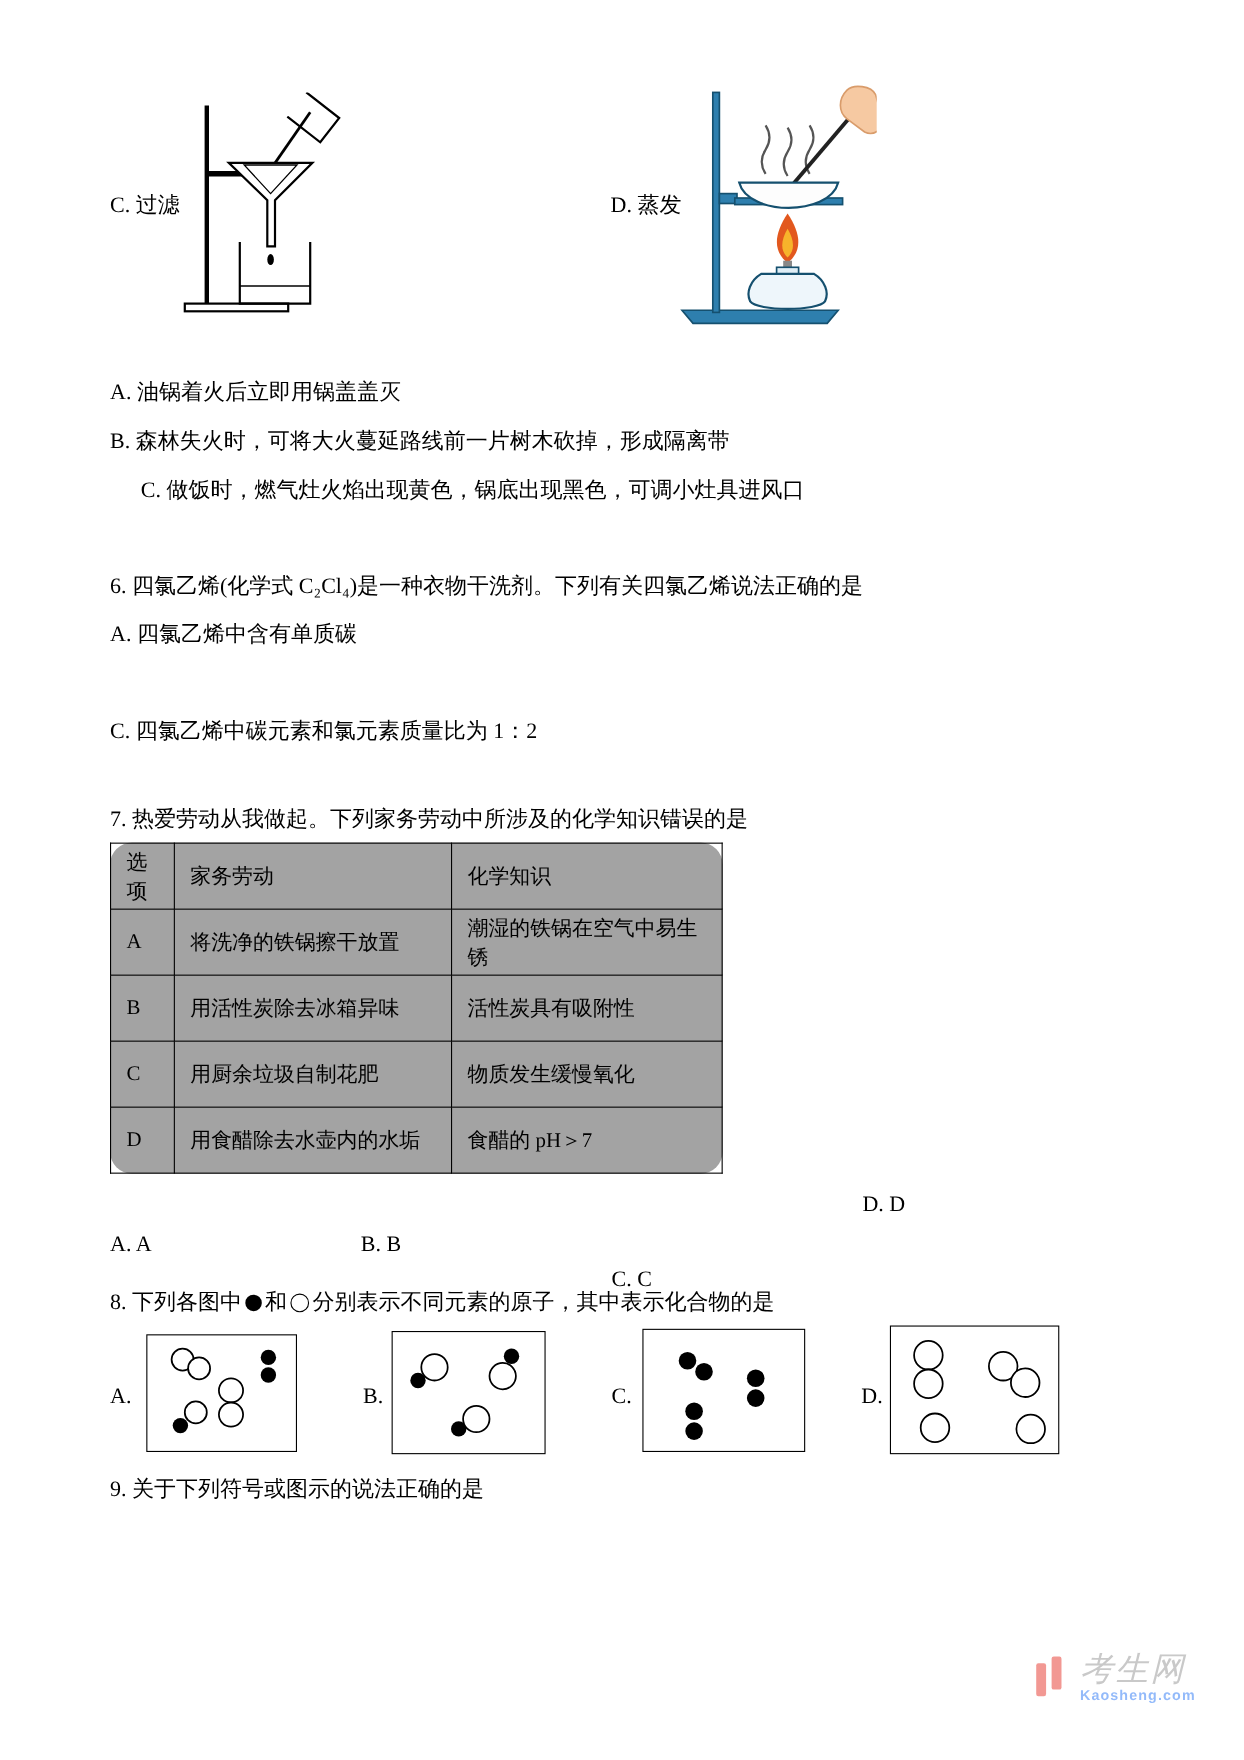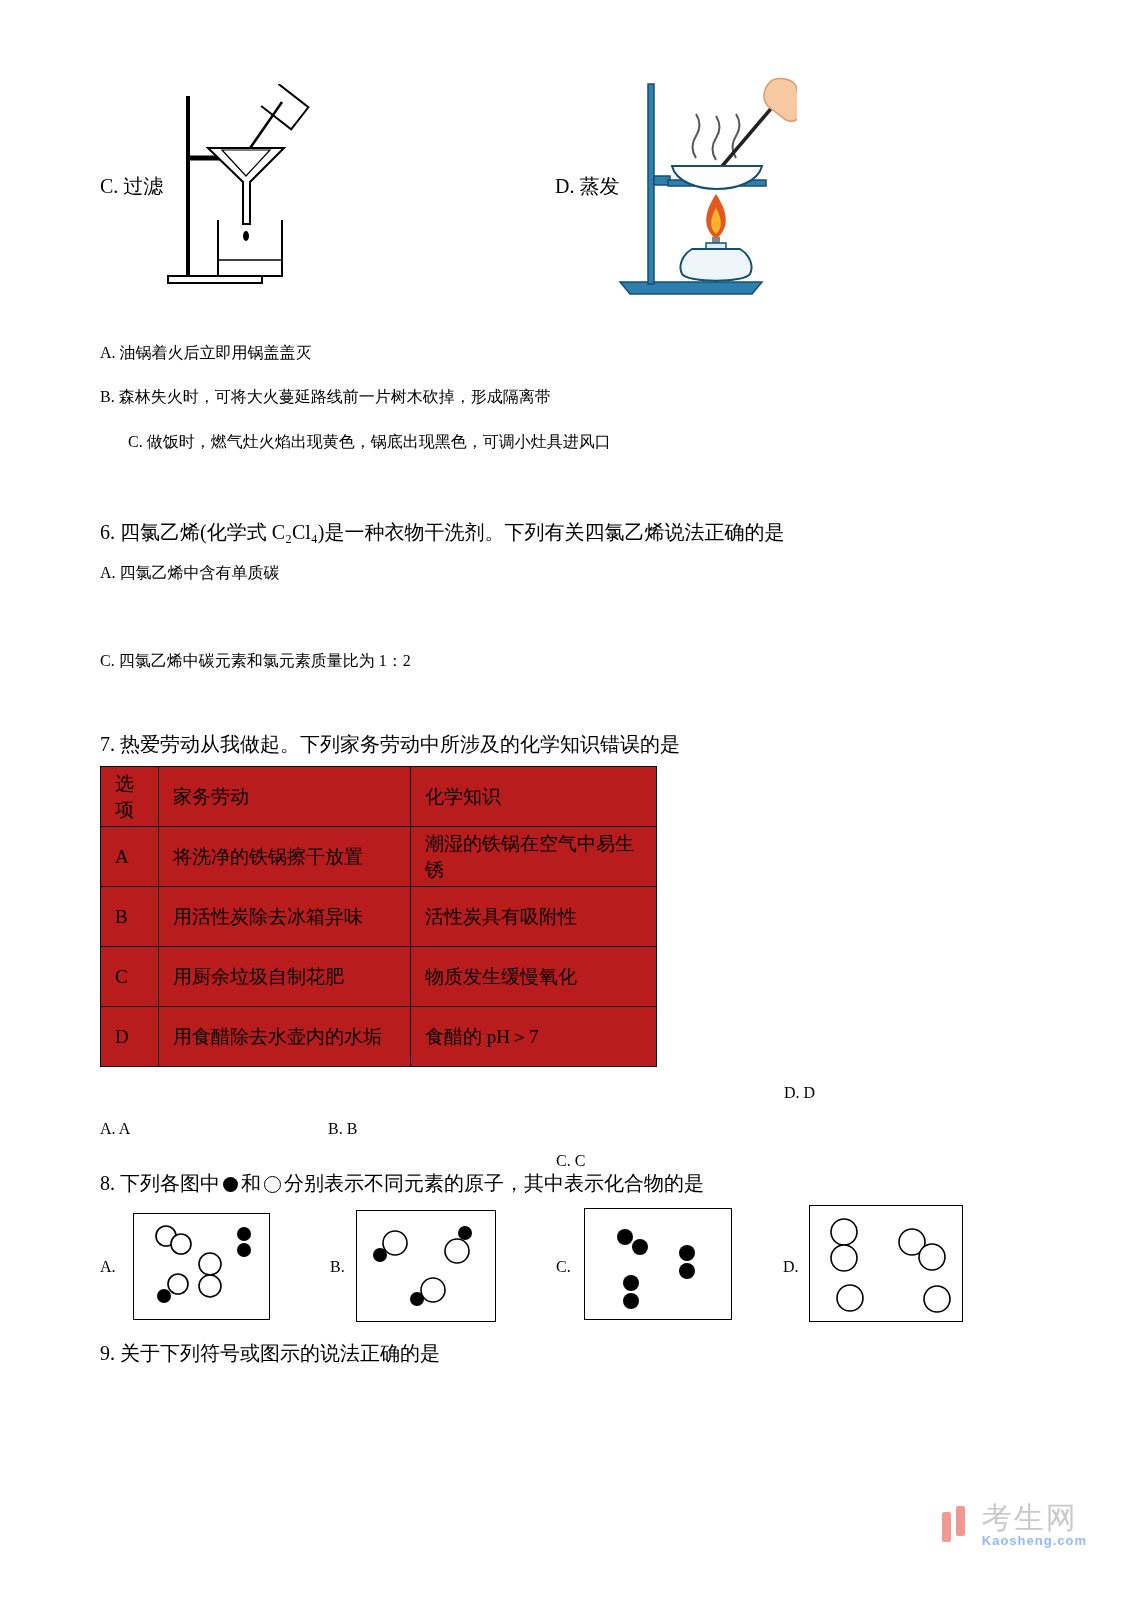--- a/index.html
+++ b/index.html
@@ -4,29 +4,29 @@
 <style>
   * { margin:0; padding:0; box-sizing:border-box; }
   html,body { background:#ffffff; }
   .page {
     position:relative; width:1131px; height:1600px; background:#fff;
     font-family:"Liberation Serif","DejaVu Serif",serif;
     color:#000; font-size:20px; overflow:hidden;
   }
   .abs { position:absolute; }
   .stem { font-size:20px; white-space:nowrap; }
-  .option { font-size:16px; white-space:nowrap;font-family:Liberation Serif, serif; }
+  .option { font-size:20px; white-space:nowrap;font-family:Liberation Serif, serif; }
   .emph { position:relative; display:inline-block; }
   .emph::after {
     content:"\2022\00a0\00a0\00a0\2022";
     position:absolute; left:50%; top:1.02em; transform:translateX(-50%);
     font-size:11px; white-space:nowrap;
   }
   
-  table.q7 { border-collapse:collapse; background:#b91c1c; }
+  table.q7 { border-collapse:collapse; background:#a3a3a3;border-radius:20px; }
   table.q7 td {
     border:1.6px solid #000; height:60px; font-size:19px;
     padding:0 14px; text-align:left; vertical-align:middle;
   }
   td.c-opt { width:58px; }
   td.c-work { width:252px; }
   td.c-know { width:246px; }
   
   .atom-filled {
     display:inline-block; width:15px; height:15px; border-radius:50%;
@@ -38,21 +38,21 @@
   }
   .mol-box { position:absolute; border:1.6px solid #000; background:#fff; }
   .wm {
     position:absolute; right:44px; bottom:52px; display:flex; align-items:center;
     opacity:0.55; font-family:"Liberation Sans","DejaVu Sans",sans-serif;
   }
   .wm-icon { position:relative; width:34px; height:38px; margin-right:8px; }
   .wm-bar { position:absolute; background:#e8453c; border-radius:2px; }
   .wm-bar.b1 { left:2px; top:6px; width:9px; height:30px; }
   .wm-bar.b2 { left:16px; top:0; width:9px; height:30px; }
-  .wm-name { font-size:30px; color:#9d9d9d; letter-spacing:2px; line-height:1.05; }
+  .wm-name { font-size:30px; color:#9d9d9d; letter-spacing:2px; line-height:1.05;font-style:italic; }
   .wm-domain { font-size:13px; color:#3b82f6; letter-spacing:1px;font-weight:bold; }
 </style>
 </head>
 <body>
 
 <div class="page">
 
   <div class="abs stem" style="left:100px; top:173px;">C. 过滤</div>
 
   <svg class="abs" style="left:166px; top:84px;" width="150" height="205" viewBox="0 0 150 205">

